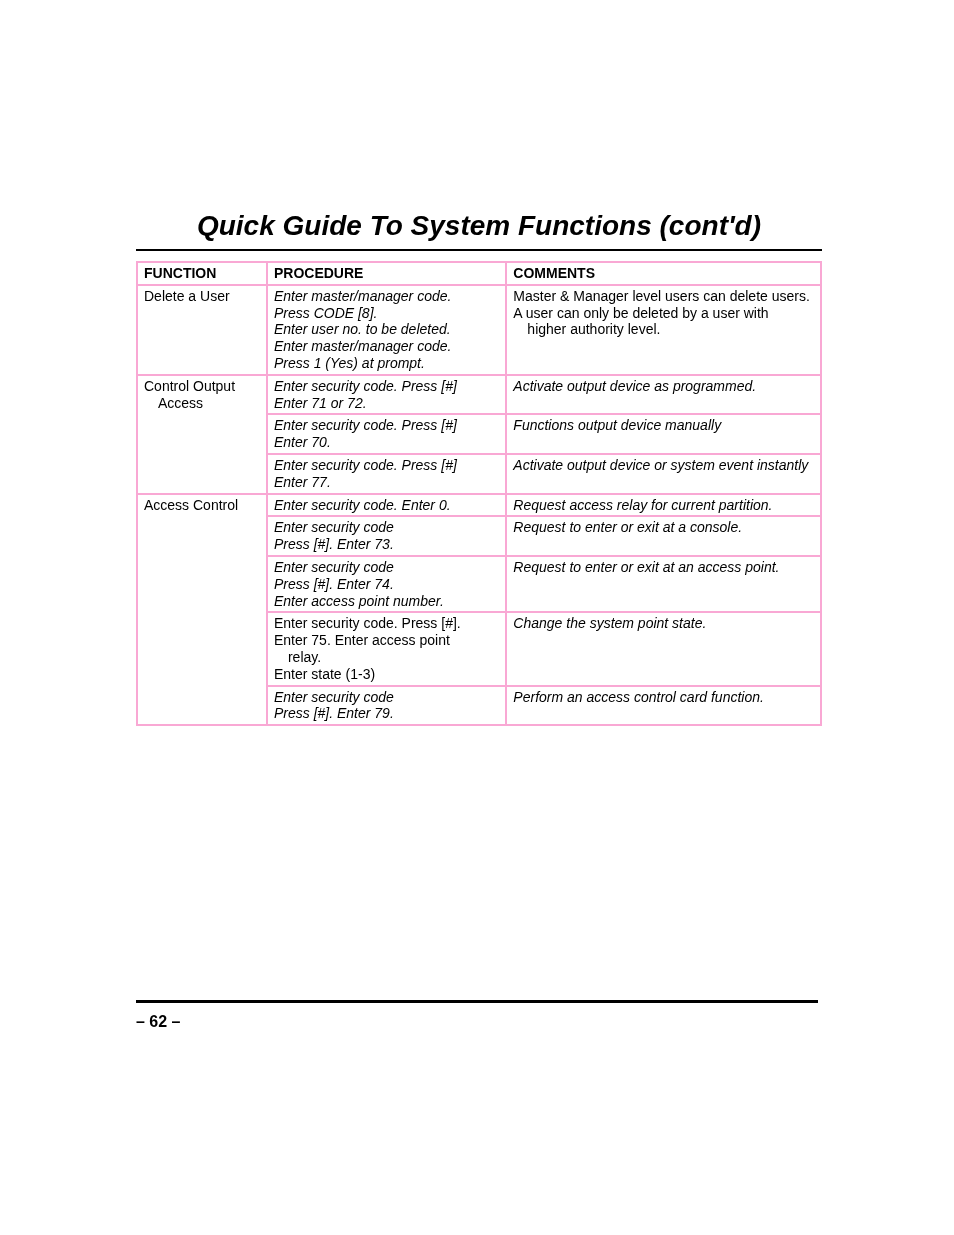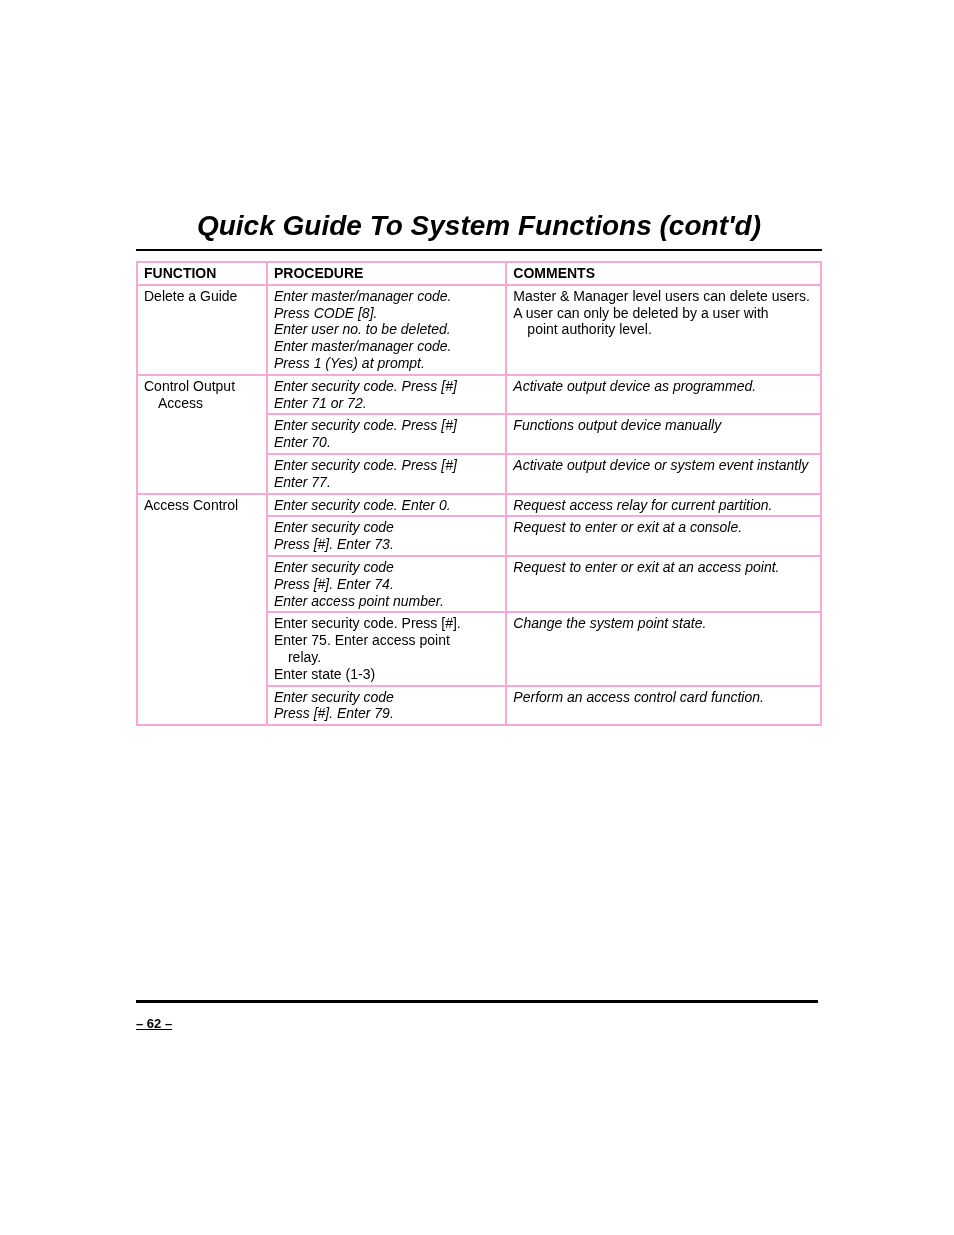--- a/index.html
+++ b/index.html
@@ -50,23 +50,22 @@
       left: 136px;
       width: 682px;
       bottom: 232px;
       height: 3px;
       background: #000;
     }
     .page-num {
       position: absolute;
       left: 136px;
       bottom: 204px;
-      font-size: 13px;
+      font-size: 16px;
       font-weight: bold;
-      text-decoration: underline;
     }
   </style>
 </head>
 <body>
 
 <h1 class="title">Quick Guide To System Functions (cont'd)</h1>
 
 <table>
   <colgroup>
     <col class="col-fn">
@@ -76,29 +75,29 @@
   <thead>
     <tr>
       <th>FUNCTION</th>
       <th>PROCEDURE</th>
       <th>COMMENTS</th>
     </tr>
   </thead>
   <tbody>
 
     <tr>
-      <td>Delete a Guide</td>
+      <td>Delete a User</td>
       <td class="proc">Enter master/manager code.
 Press CODE [8].
 Enter user no. to be deleted.
 Enter master/manager code.
 Press 1 (Yes) at prompt.</td>
       <td>
         <span>Master &amp; Manager level users can delete users.<br>A user can only be deleted by a user with</span><br>
-        <span class="indent">point authority level.</span>
+        <span class="indent">higher authority level.</span>
       </td>
     </tr>
 
     <tr>
       <td rowspan="3">
         <span>Control Output</span><br>
         <span class="indent">Access</span>
       </td>
       <td class="proc">Enter security code.  Press [#]
 Enter 71 or 72.</td>

